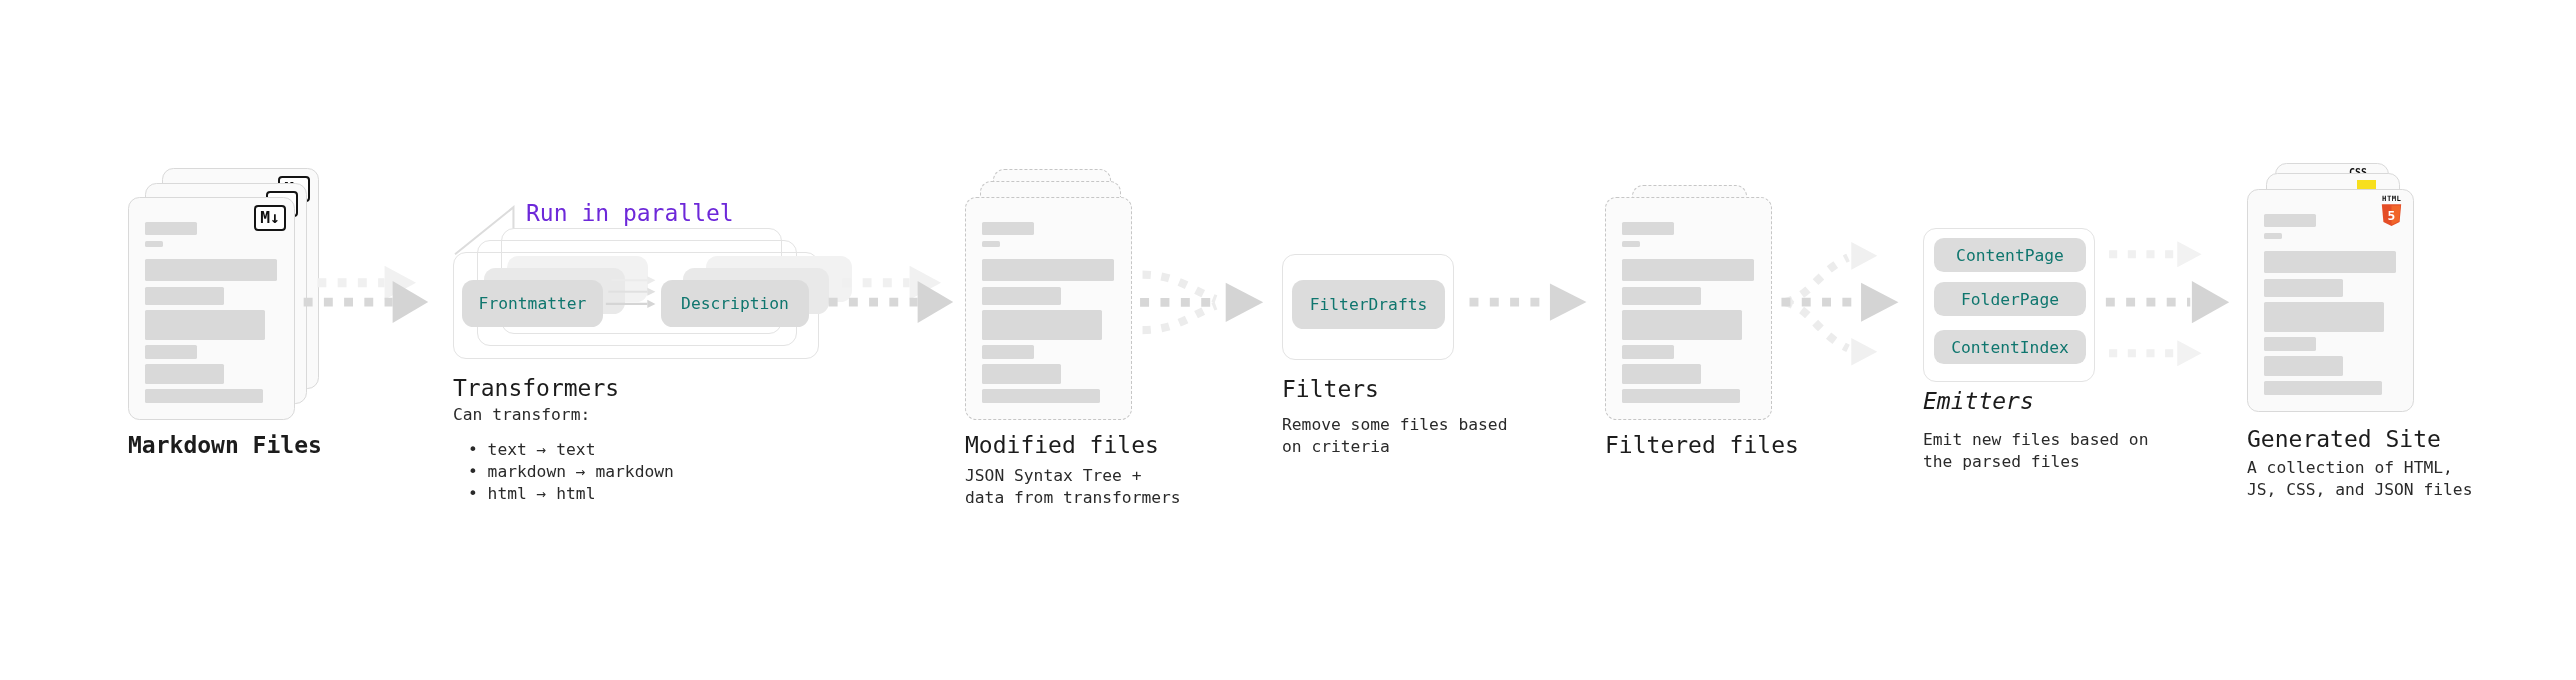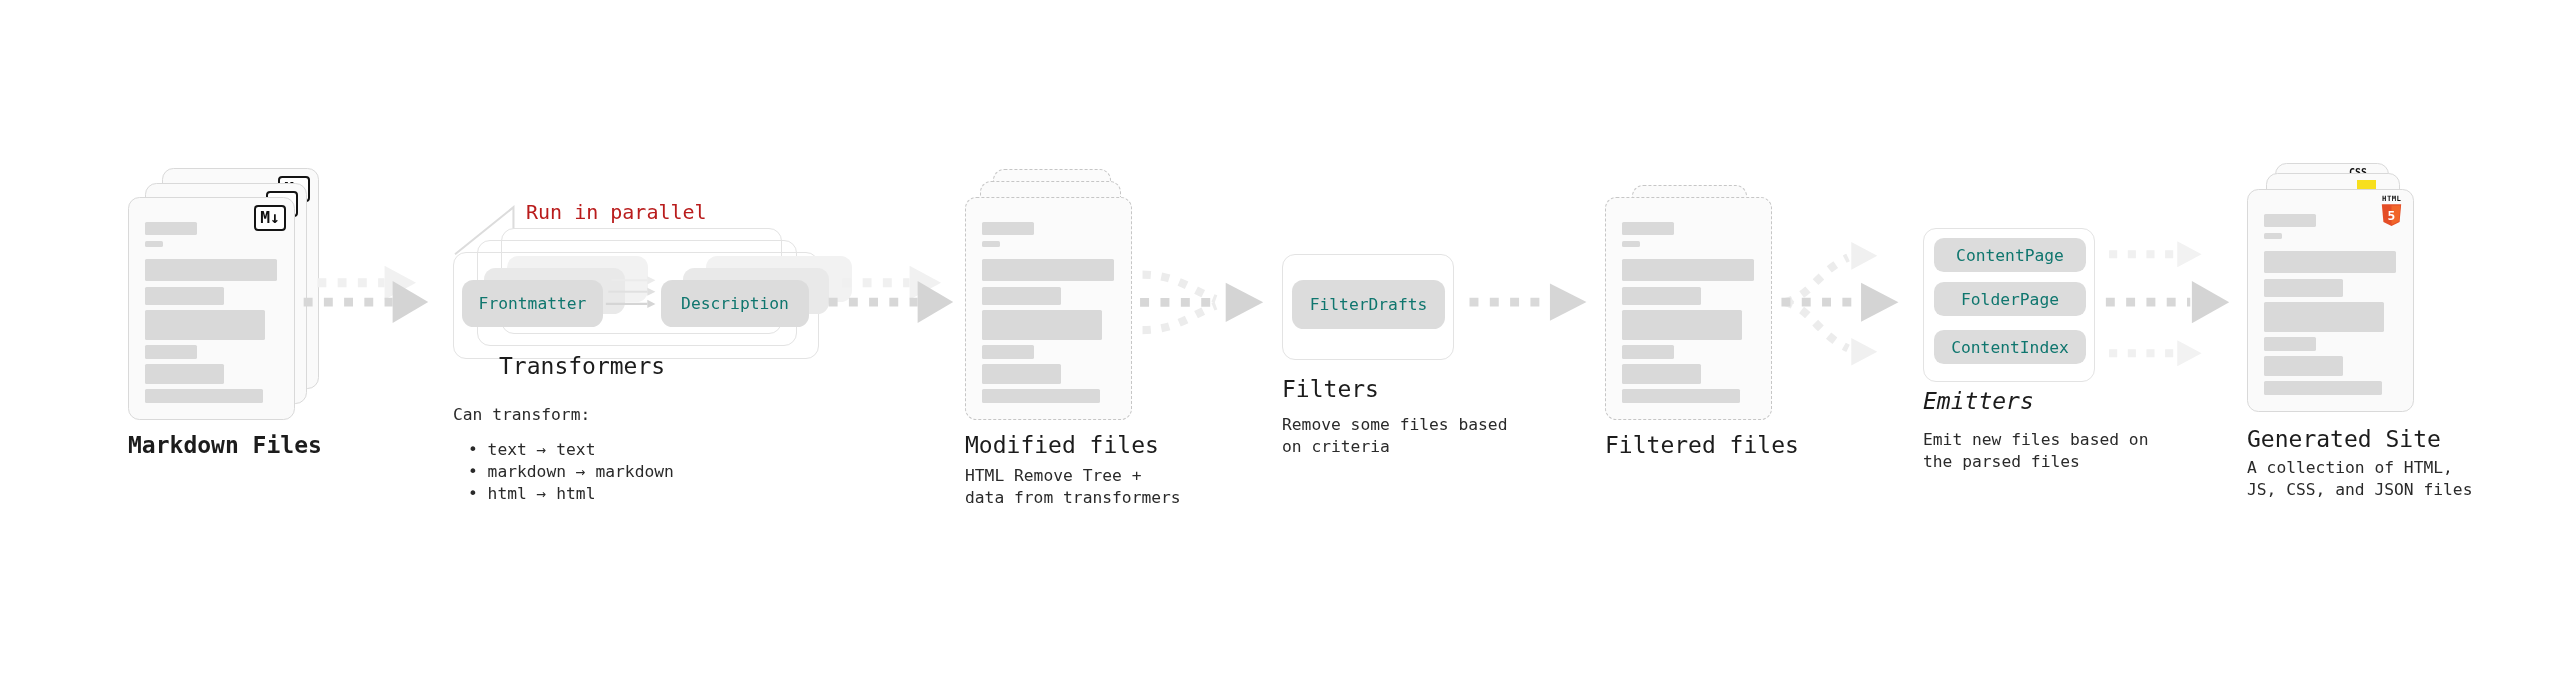--- a/index.html
+++ b/index.html
@@ -39,21 +39,21 @@
   .pill{
     position:absolute;background:#dcdcdc;border-radius:11.4px;
     display:flex;align-items:center;justify-content:center;
     font-size:16.3px;color:#0f766e;box-sizing:border-box;white-space:pre;
   }
   .ghost1{background:#e9e9e9;}
   .ghost2{background:#f2f2f2;}
   
   .heading{position:absolute;font-size:23px;color:#1c1c1c;white-space:pre;}
   .desc{position:absolute;font-size:16.3px;color:#2a2a2a;white-space:pre;line-height:22px;}
-  .annotation{position:absolute;font-size:20px;color:#b91c1c;white-space:pre;}
+  .annotation{position:absolute;font-size:23px;color:#6d28d9;white-space:pre;}
   
   .css-badge{position:absolute;top:4.1px;right:21px;text-align:center;}
   .css-badge .css-txt{font-size:10px;font-weight:bold;color:#111;line-height:1;letter-spacing:0;}
   .css-badge .css-underline{height:3.3px;width:16.3px;background:#2962f1;margin-top:1.6px;border-radius:0.8px;}
   .js-badge{position:absolute;top:5.7px;right:23px;width:19.5px;height:11.4px;background:#f7df1e;}
   .html5-badge{position:absolute;top:4.9px;right:9.8px;width:23px;text-align:center;}
   .html5-badge .html-txt{font-size:7.3px;font-weight:bold;color:#111;line-height:1;margin-bottom:1.6px;letter-spacing:0.4px;}
   svg{position:absolute;overflow:visible;}
 </style>
 </head>
@@ -109,21 +109,21 @@
     <line x1="4" y1="23" x2="52" y2="23" stroke="#e0e0e0" stroke-width="2.5"></line>
     <polygon points="52,18 52,28 62,23" fill="#e0e0e0"></polygon>
     <line x1="1" y1="38" x2="52" y2="38" stroke="#d5d5d5" stroke-width="2.5"></line>
     <polygon points="52,33 52,43 62,38" fill="#d5d5d5"></polygon>
   </svg>
 
   <div class="pill ghost2" style="left:706px;top:256px;width:146px;height:46px;"></div>
   <div class="pill ghost1" style="left:683px;top:268px;width:146px;height:46px;"></div>
   <div class="pill" style="left:661px;top:280px;width:148px;height:47px;">Description</div>
 
-  <div class="heading" style="left:453px;top:353px;margin-left:46px;">Transformers</div>
+  <div class="heading" style="left:453px;top:375px;">Transformers</div>
   <div class="desc" style="left:453px;top:404px;">Can transform:</div>
   <div class="desc" style="left:468px;top:439px;">• text → text</div>
   <div class="desc" style="left:468px;top:461px;">• markdown → markdown</div>
   <div class="desc" style="left:468px;top:483px;">• html → html</div>
 </div>
 
 <svg style="left:822px;top:256px;" width="146" height="93" viewBox="0 0 180 115">
   <line x1="25" y1="33" x2="108" y2="33" stroke="#f0f0f0" stroke-width="11" stroke-dasharray="11 14"></line>
   <polygon points="108,12 108,54 147,33" fill="#f1f1f1"></polygon>
   <line x1="8" y1="57" x2="118" y2="57" stroke="#d7d7d7" stroke-width="11" stroke-dasharray="11 14"></line>
@@ -139,21 +139,21 @@
       <div class="bar b2"></div>
       <div class="bar b3"></div>
       <div class="bar b4"></div>
       <div class="bar b5"></div>
       <div class="bar b6"></div>
       <div class="bar b7"></div>
       <div class="bar b8"></div>
     </div>
   </div>
   <div class="heading" style="left:965px;top:432px;">Modified files</div>
-  <div class="desc" style="left:965px;top:465px;">HTML Remove Tree +</div>
+  <div class="desc" style="left:965px;top:465px;">JSON Syntax Tree +</div>
   <div class="desc" style="left:965px;top:487px;">data from transformers</div>
 </div>
 
 <svg style="left:1136px;top:268px;" width="137" height="72" viewBox="0 0 168 88">
   <path d="M8,8 C50,8 70,28 98,38" fill="none" stroke="#ececec" stroke-width="10" stroke-dasharray="10 13"></path>
   <path d="M8,76 C50,76 70,56 98,46" fill="none" stroke="#ececec" stroke-width="10" stroke-dasharray="10 13"></path>
   <line x1="5" y1="42" x2="105" y2="42" stroke="#d7d7d7" stroke-width="11" stroke-dasharray="11 14"></line>
   <polygon points="110,18 110,66 156,42" fill="#d4d4d4"></polygon>
 </svg>
 

